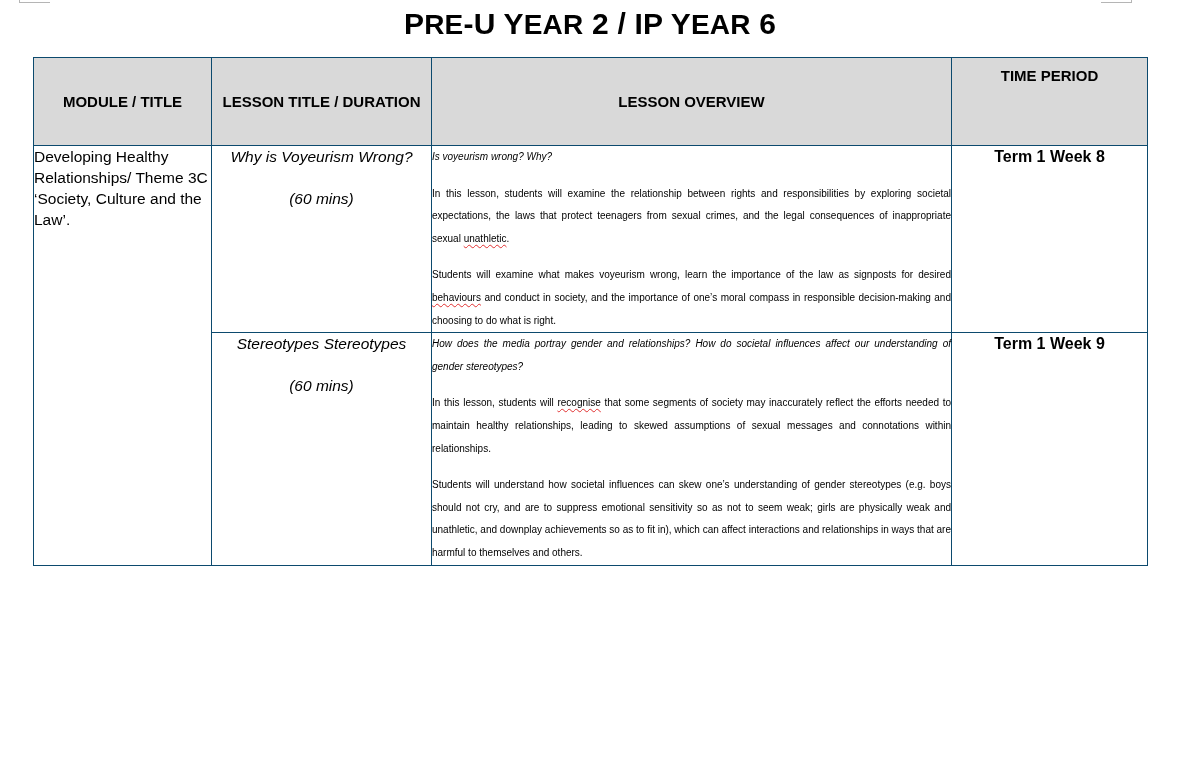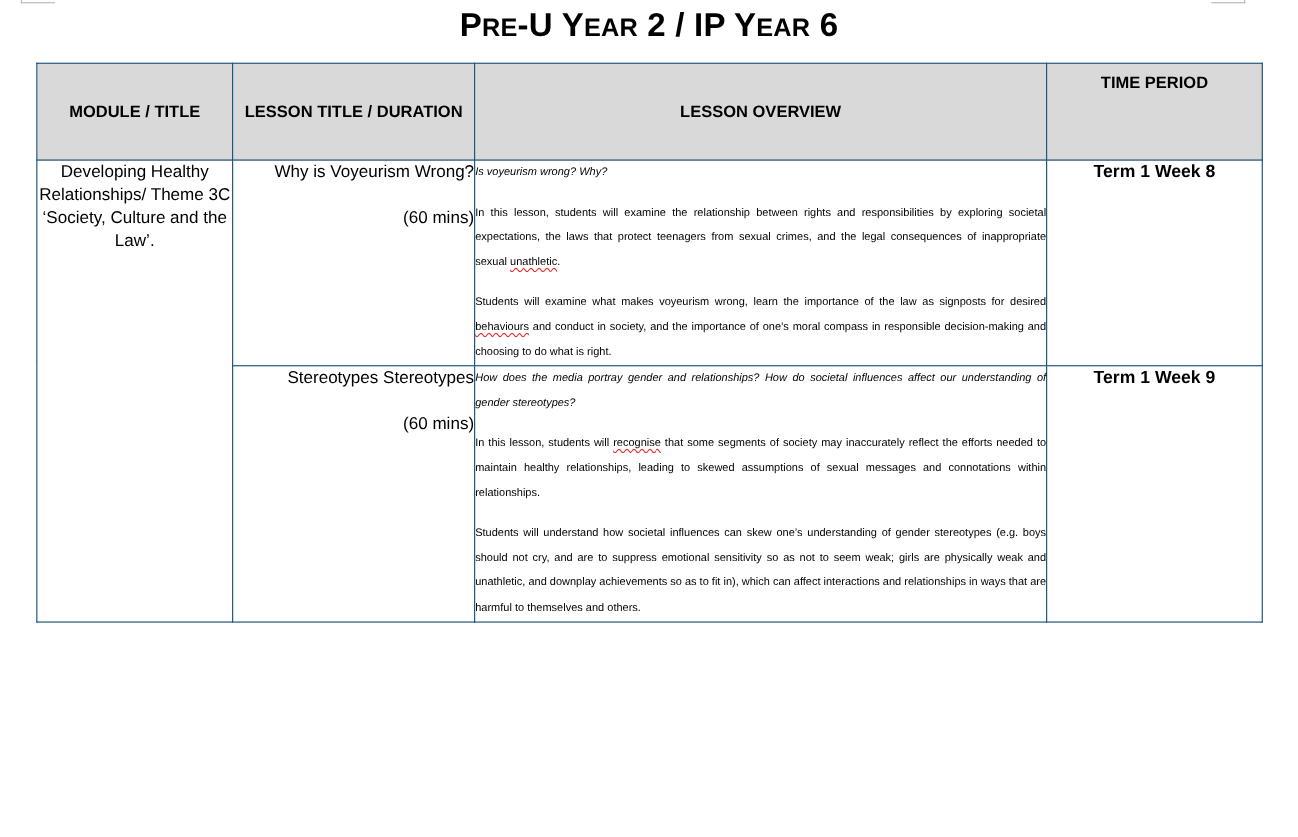--- a/index.html
+++ b/index.html
@@ -41,21 +41,21 @@
     top: 6px;
     width: 1180px;
     text-align: center;
     font-weight: bold;
     font-size: 30px;
     line-height: 36px;
     letter-spacing: 0.2px;
     white-space: nowrap;
   }
   .doc-title .sc {
-    font-size: 23px;
+    font-size: 28px;
   }
 
   table.plan {
     position: absolute;
     left: 33px;
     top: 57px;
     width: 1114px;
     border-collapse: collapse;
     table-layout: fixed;
   }
@@ -80,31 +80,31 @@
     vertical-align: middle;
     line-height: 19px;
   }
   tr.head td.time-head {
     vertical-align: top;
     padding-top: 8px;
   }
 
   
   td.module-cell {
-    text-align: center;
     vertical-align: middle;
     font-size: 15.5px;
     line-height: 21px;
     padding: 0 8px;
   }
   td.lesson-cell {
-    text-align: right;
+    text-align: center;
     font-size: 15.5px;
     line-height: 21px;
     padding: 8px 10px 10px 10px;
+    font-style: italic;
   }
   td.lesson-cell .duration {
     margin-top: 21px;
   }
   td.overview-cell {
     font-size: 10px;
     line-height: 22.6px;
     padding: 6px 9px 8px 8px;
     text-align: justify;
     text-justify: inter-word;

